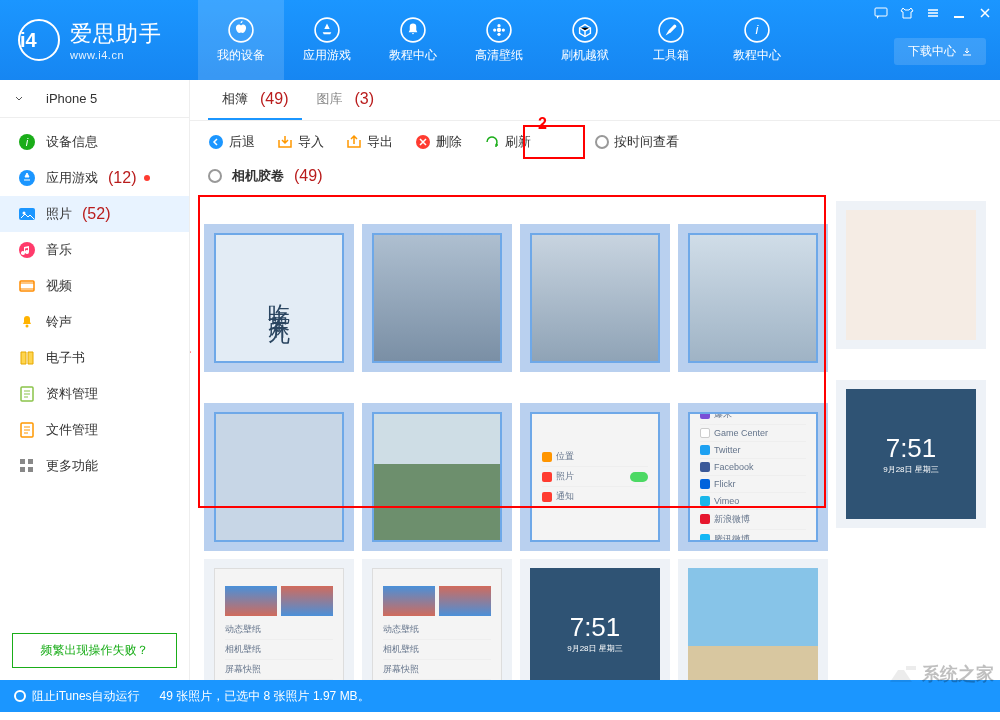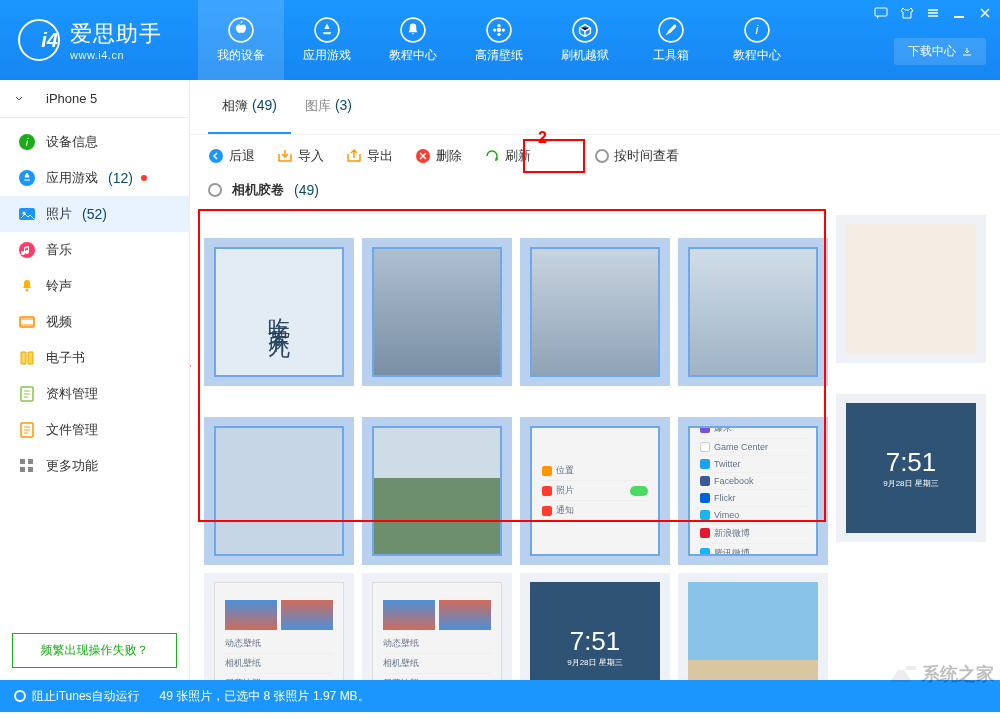--- a/index.html
+++ b/index.html
@@ -1,20 +1,20 @@
 <!DOCTYPE html>
 <html><head>
 <meta charset="utf-8">
 <style>
 * { margin: 0; padding: 0; box-sizing: border-box; font-family: "Microsoft YaHei", sans-serif; }
 body { width: 1000px; height: 720px; overflow: hidden; background: #fff; font-size: 13px; color: #333; }
 
 .header { height: 80px; background: linear-gradient(#1b96ff, #1686f2); display: flex; align-items: center; color: #fff; position: relative; }
 .logo-area { display: flex; align-items: center; padding: 0 18px; }
-.logo-badge { width: 42px; height: 42px; border: 2px solid #fff; border-radius: 50%; display: flex; align-items: center; justify-content: flex-end; font-weight: bold; font-size: 20px; font-style: italic; margin-right: 10px; }
+.logo-badge { width: 42px; height: 42px; border: 2px solid #fff; border-radius: 50%; display: flex; align-items: center; justify-content: flex-start; font-weight: bold; font-size: 20px; margin-right: 10px; }
 .logo-text { display: flex; flex-direction: column; }
 .logo-title { font-size: 22px; font-weight: 500; letter-spacing: 1px; }
 .logo-url { font-size: 11px; opacity: .9; letter-spacing: .5px; }
 
 .nav { display: flex; margin-left: 18px; height: 100%; }
 .nav-item { width: 86px; display: flex; flex-direction: column; align-items: center; justify-content: center; cursor: pointer; gap: 4px; }
 .nav-item svg { width: 26px; height: 26px; }
 .nav-item.active { background: rgba(255,255,255,.15); }
 .nav-label { font-size: 12px; }
 
@@ -22,27 +22,27 @@
 .header-ctrl .ic { width: 14px; height: 14px; cursor: pointer; }
 .download-btn { position: absolute; right: 14px; top: 38px; background: rgba(255,255,255,.15); padding: 5px 14px; border-radius: 3px; cursor: pointer; font-size: 12px; display: flex; align-items: center; gap: 6px; }
 
 .body { display: flex; height: 600px; }
 .sidebar { width: 192px; border-right: 1px solid #eee; display: flex; flex-direction: column; }
 .device-sel { padding: 11px 14px; border-bottom: 1px solid #eee; display: flex; align-items: center; gap: 22px; cursor: pointer; font-size: 13px; }
 .side-list { flex: 1; padding-top: 6px; overflow: auto; }
 .side-item { display: flex; align-items: center; gap: 10px; padding: 9px 18px; cursor: pointer; font-size: 13px; }
 .side-item.active { background: #e8f3ff; }
 .side-ico { width: 18px; height: 18px; display: flex; align-items: center; justify-content: center; }
-.badge-num { color: #0c4a6e; font-size: 14px; }
+.badge-num { color: #b91c1c; font-size: 16px; }
 .red-dot { width: 6px; height: 6px; background: #ff3b30; border-radius: 50%; display: inline-block; margin-left: -2px; vertical-align: top; }
 .side-help { margin: 12px; border: 1px solid #1aad19; color: #1aad19; text-align: center; padding: 8px 4px; font-size: 12px; cursor: pointer; }
 
 .main { flex: 1; display: flex; flex-direction: column; position: relative; }
 .tabs { display: flex; border-bottom: 1px solid #eee; padding: 0 18px; }
-.tab { padding: 17px 14px; cursor: pointer; color: #888; font-size: 13px; display: flex; gap: 4px; }
+.tab { padding: 10px 14px; cursor: pointer; color: #888; font-size: 13px; display: flex; gap: 12px; }
 .tab.active { color: #333; border-bottom: 2px solid #1b96ff; }
 
 .toolbar { display: flex; align-items: center; gap: 22px; padding: 12px 18px; position: relative; }
 .tb-btn { display: flex; align-items: center; gap: 5px; cursor: pointer; font-size: 13px; }
 .tb-ico { width: 16px; height: 16px; }
 .ann { position: absolute; color: #f00; font-size: 16px; font-weight: bold; }
 .ann-2 { left: 348px; top: -6px; }
 .export-box { border: 2px solid #f00; position: absolute; left: 333px; top: 4px; width: 62px; height: 34px; pointer-events: none; }
 
 .album-hdr { display: flex; align-items: center; gap: 10px; padding: 4px 18px 10px; font-size: 13px; }
@@ -208,34 +208,34 @@
             <svg width="18" height="18">
               <circle cx="9" cy="9" r="8" fill="#ff3b6b"></circle>
               <path d="M11 5v6a2 2 0 11-1-1.7V7l-3 .5V12a2 2 0 11-1-1.7V6z" fill="#fff"></path>
             </svg>
           </span>
           <span>音乐</span>
         </div>
       <div class="side-item">
           <span class="side-ico">
             <svg width="18" height="18">
+              <rect x="2" y="4" width="14" height="10" rx="1" fill="none" stroke="#ff8c00" stroke-width="1.5"></rect>
+              <path d="M2 6h14M2 12h14" stroke="#ff8c00"></path>
+            </svg>
+          </span>
+          <span>视频</span>
+        </div>
+      <div class="side-item">
+          <span class="side-ico">
+            <svg width="18" height="18">
               <path d="M9 3a3 3 0 00-3 3v3l-1 2h8l-1-2V6a3 3 0 00-3-3z" fill="#ffb300"></path>
               <circle cx="9" cy="13" r="1.5" fill="#ffb300"></circle>
             </svg>
           </span>
           <span>铃声</span>
-        </div>
-      <div class="side-item">
-          <span class="side-ico">
-            <svg width="18" height="18">
-              <rect x="2" y="4" width="14" height="10" rx="1" fill="none" stroke="#ff8c00" stroke-width="1.5"></rect>
-              <path d="M2 6h14M2 12h14" stroke="#ff8c00"></path>
-            </svg>
-          </span>
-          <span>视频</span>
         </div>
       <div class="side-item">
           <span class="side-ico">
             <svg width="18" height="18">
               <path d="M3 3h5v12H3zM10 3h5v12h-5z" fill="#ffd54f" stroke="#e6a800"></path>
             </svg>
           </span>
           <span>电子书</span>
         </div>
       <div class="side-item">

